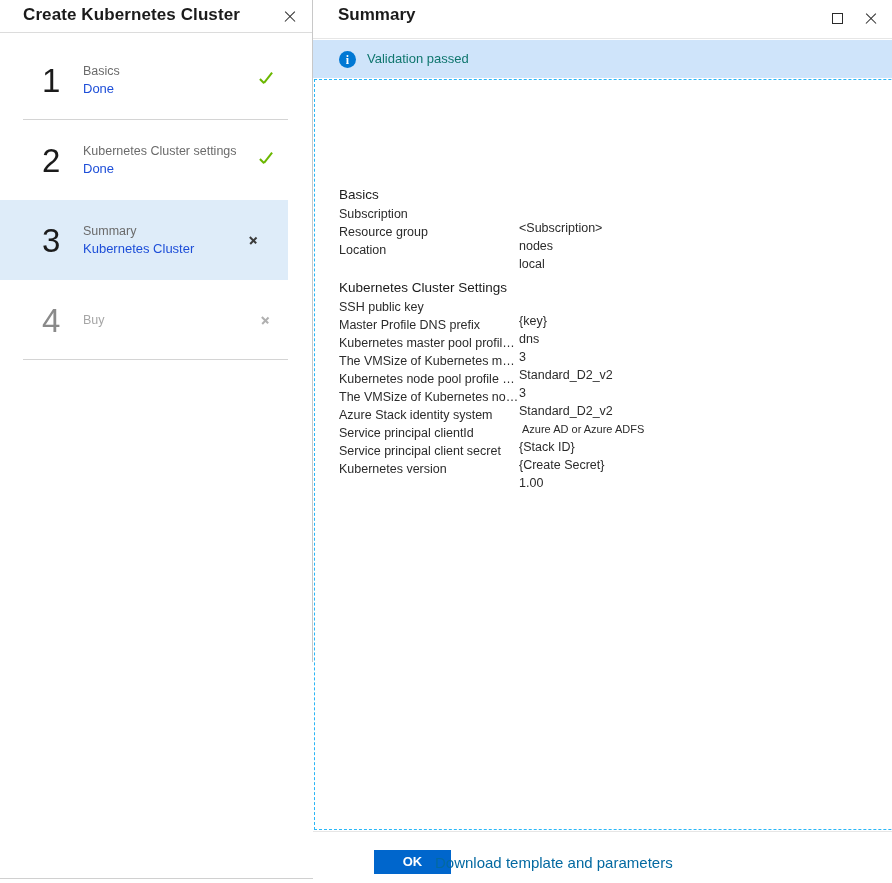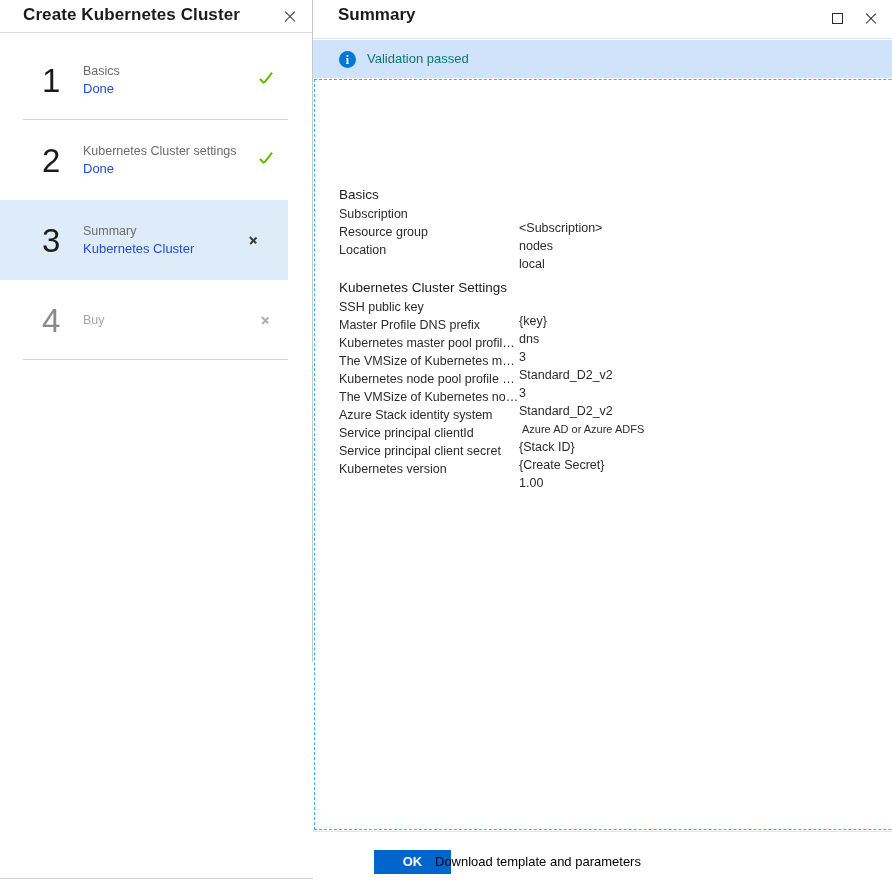--- a/index.html
+++ b/index.html
@@ -364,22 +364,22 @@
     font-family: "Liberation Sans", sans-serif;
     padding: 0;
     line-height: 24px;
     text-align: center;
     margin-left: 36px;
   }
   #download-link {
     position: absolute;
     left: 122px;
     top: 22px;
-    font-size: 13px;
-    color: #000000;
+    font-size: 15px;
+    color: #0369a1;
     text-decoration: none;
     cursor: pointer;
     white-space: nowrap;
   }
 
   #bottom-strip {
     position: absolute;
     left: 0;
     top: 878px;
     width: 313px;

